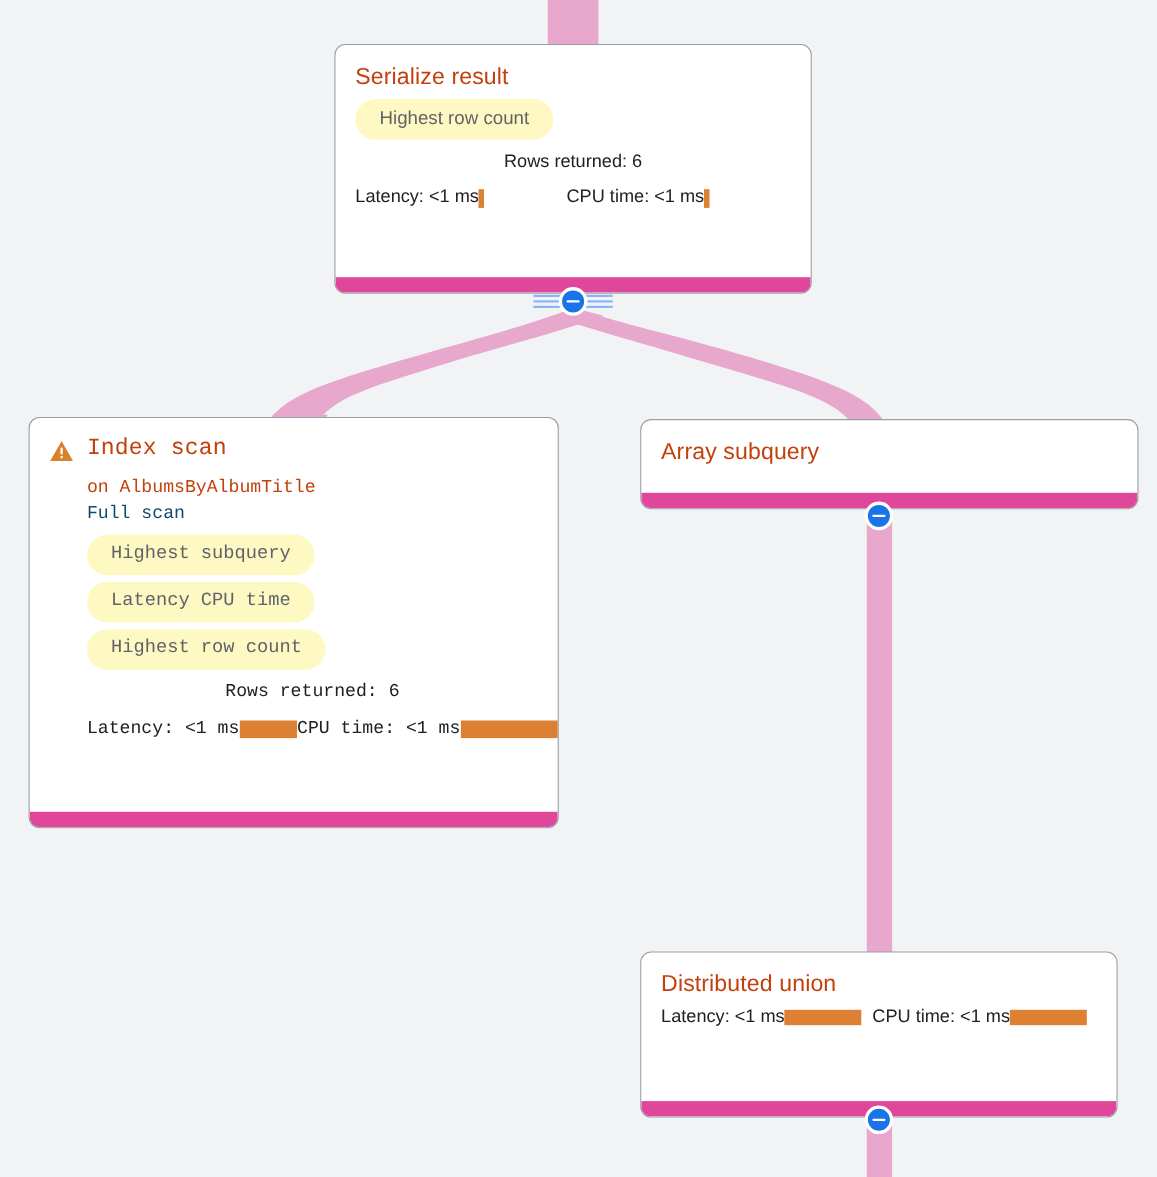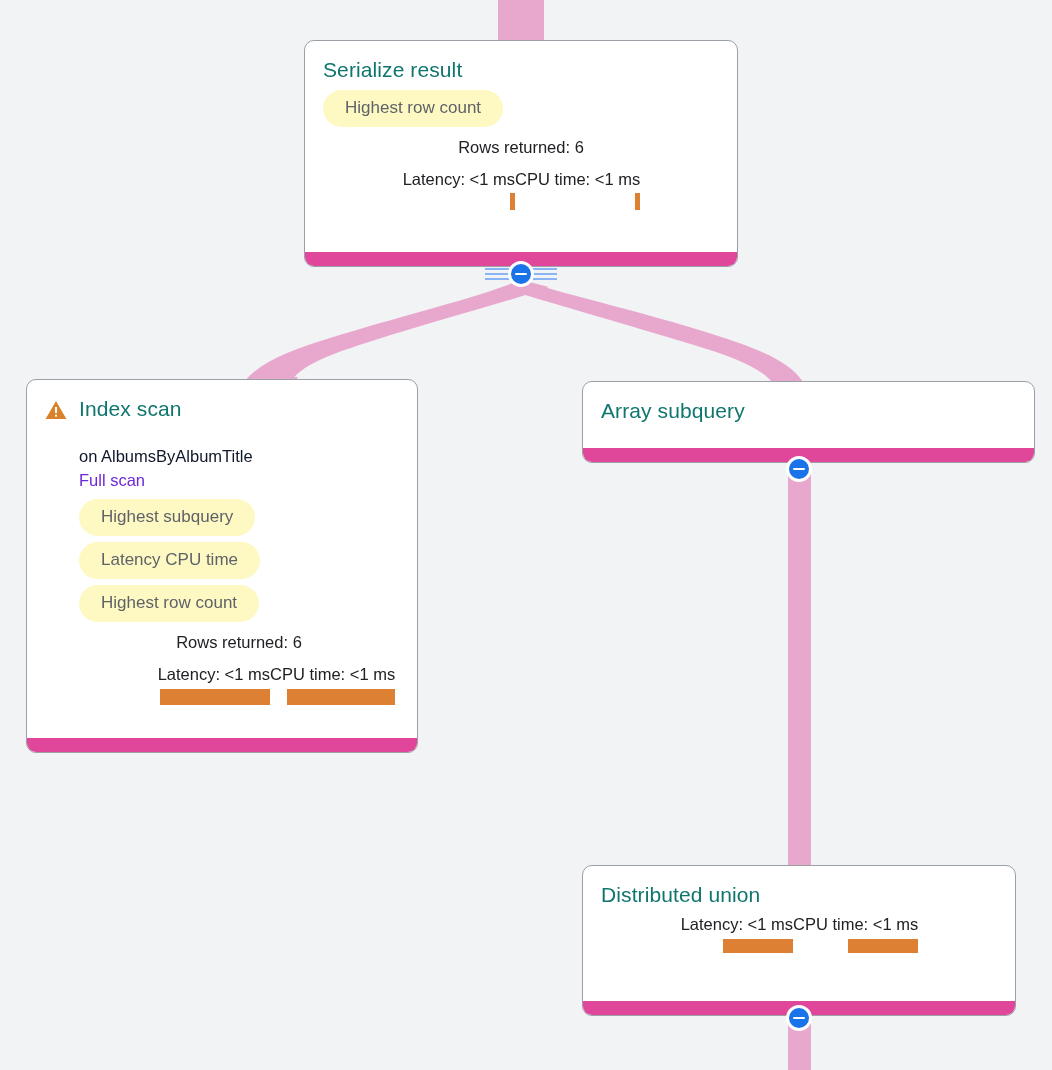--- a/index.html
+++ b/index.html
@@ -54,37 +54,37 @@
   }
 
   .node-title-row {
     display: flex;
     align-items: flex-start;
     gap: 12px;
   }
   .node-title {
     font-size: 21px;
     line-height: 26px;
-    color: #0f766e;
+    color: #c2410c;
     font-weight: 400;
     letter-spacing: 0.1px;
   }
   .warn-icon {
     flex: 0 0 auto;
     margin-top: 4px;
   }
 
   .node-sub {
     font-size: 16.5px;
     line-height: 24px;
-    color: #0f172a;
-    margin-top: 20px;
+    color: #c2410c;
+    margin-top: 6px;
   }
   .node-sub.muted {
-    color: #6d28d9;
+    color: #0c4a6e;
   }
 
   .chips {
     margin-top: 7px;
     display: flex;
     flex-direction: column;
     align-items: flex-start;
     gap: 6px;
   }
   .chip {
@@ -104,22 +104,21 @@
     margin-top: 9px;
     text-align: center;
   }
 
   .metrics {
     margin-top: 11px;
     display: flex;
   }
   .metric {
     display: flex;
-    flex-direction: column;
-    align-items: flex-end;
+    flex-direction: row;
   }
   .metric-label {
     font-size: 16.5px;
     line-height: 21px;
     color: #202124;
     white-space: nowrap;
   }
   .metric-bar {
     background: #dd8033;
     margin-top: 4px;
@@ -174,21 +173,21 @@
     height: 2px;
     background: #8ab4f8;
     left: 0; right: 0;
   }
   .toggle-rails .rail.r1 { top: 3px; }
   .toggle-rails .rail.r2 { top: 8px; }
   .toggle-rails .rail.r3 { top: 13px; }
 
   
   #node-serialize { left: 304px; top: 40px; width: 434px; height: 227px; }
-  #node-indexscan { left: 26px; top: 379px; width: 392px; height: 374px; }
+  #node-indexscan { left: 26px; top: 379px; width: 482px; height: 374px; font-family: Liberation Mono, monospace; }
   #node-arraysub  { left: 582px; top: 381px; width: 453px; height: 82px; }
   #node-union     { left: 582px; top: 865px; width: 434px; height: 151px; }
 </style>
 </head>
 <body>
 
 <div id="canvas">
 
   <svg id="edges" viewBox="0 0 1052 1070" width="1052" height="1070" xmlns="http://www.w3.org/2000/svg">
 

